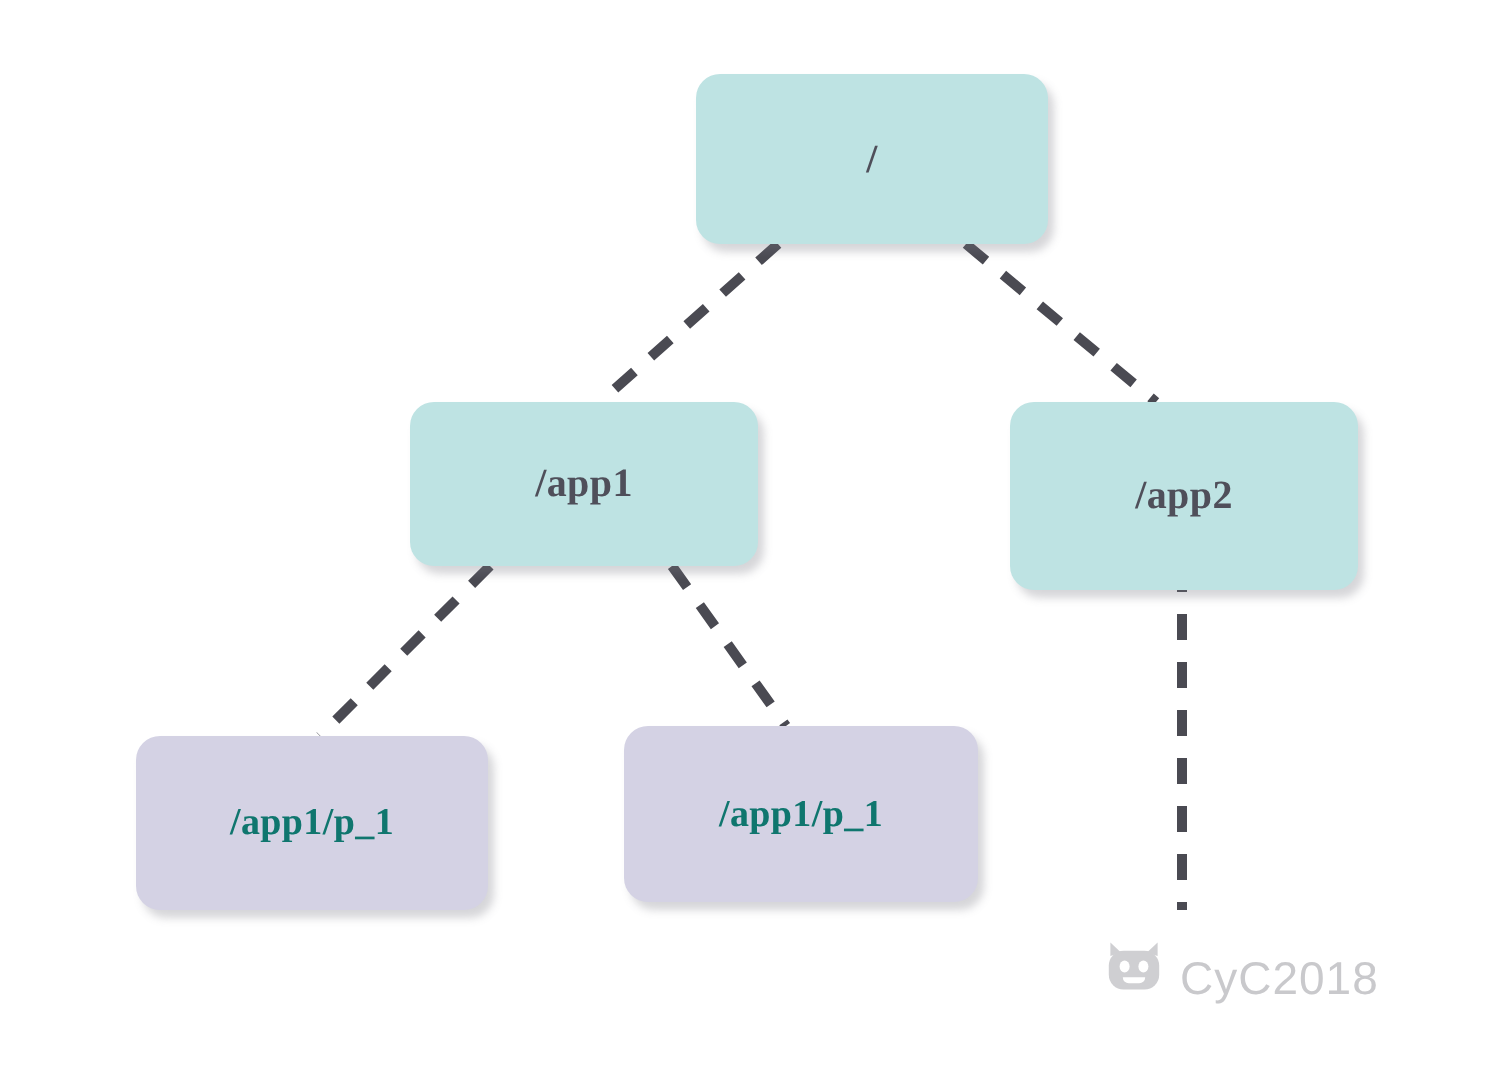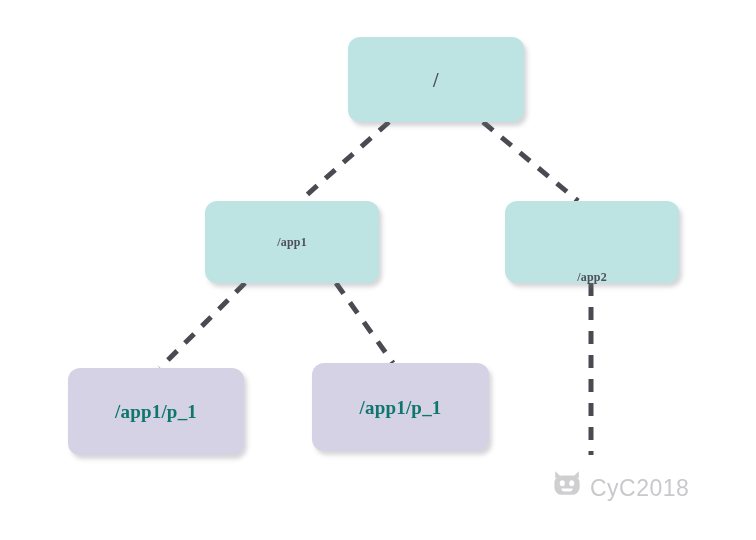--- a/index.html
+++ b/index.html
@@ -43,21 +43,21 @@
   }
   .node-label {
     font-family: "Liberation Serif", serif;
     font-weight: bold;
     color: #4f4f5a;
     letter-spacing: 0.2px;
     line-height: 1;
     user-select: none;
   }
   .label-root   { font-size: 20px; }
-  .label-mid    { font-size: 12px; }
+  .label-mid    { font-size: 20px; }
   .label-leaf   { font-size: 19px; color: #0f766e; }
 
   #node-root  { left: 348px; top: 37px;  width: 176px; height: 85px; }
   #node-app1  { left: 205px; top: 201px; width: 174px; height: 82px; }
   #node-app2  { left: 505px; top: 201px; width: 174px; height: 82px; }
   #node-p1a   { left: 68px;  top: 368px; width: 176px; height: 87px; }
   #node-p1b   { left: 312px; top: 363px; width: 177px; height: 88px; }
 
   #watermark {
     position: absolute;
@@ -93,21 +93,21 @@
   </svg>
 
   <div class="node node-teal" id="node-root" style="left: 348px; top: 37px; width: 176px; height: 85px; background: rgb(190, 227, 227);">
     <span class="node-label label-root">/</span>
   </div>
 
   <div class="node node-teal" id="node-app1" style="left: 205px; top: 201px; width: 174px; height: 82px; background: rgb(190, 227, 227);">
     <span class="node-label label-mid">/app1</span>
   </div>
 
-  <div class="node node-teal" id="node-app2" style="left: 505px; top: 201px; width: 174px; height: 82px; background: rgb(190, 227, 227); align-items: flex-end;">
+  <div class="node node-teal" id="node-app2" style="left: 505px; top: 201px; width: 174px; height: 94px; background: rgb(190, 227, 227);">
     <span class="node-label label-mid">/app2</span>
   </div>
 
   <div class="node node-purple" id="node-p1a" style="left: 68px; top: 368px; width: 176px; height: 87px; background: rgb(212, 210, 228);">
     <span class="node-label label-leaf">/app1/p_1</span>
   </div>
 
   <div class="node node-purple" id="node-p1b" style="left: 312px; top: 363px; width: 177px; height: 88px; background: rgb(212, 210, 228);">
     <span class="node-label label-leaf">/app1/p_1</span>
   </div>

